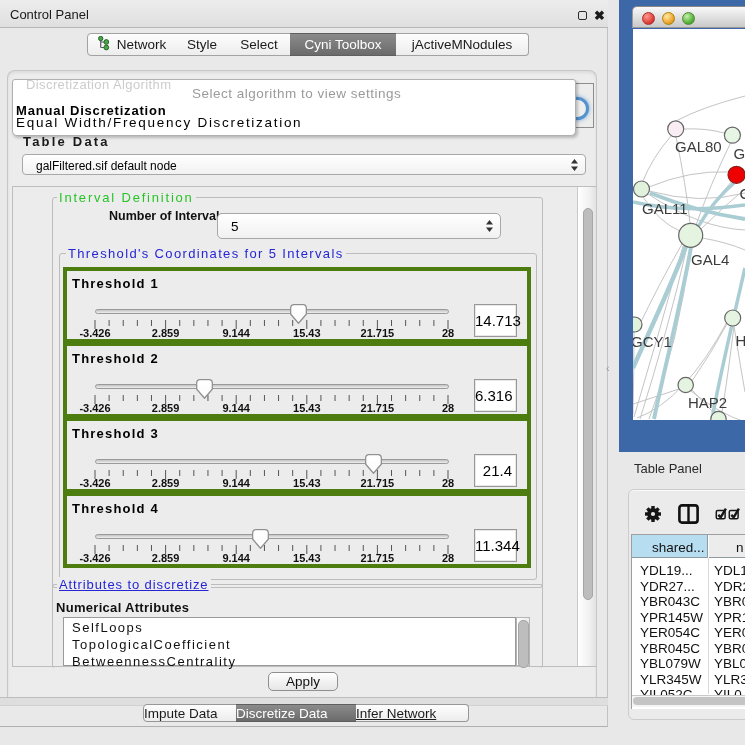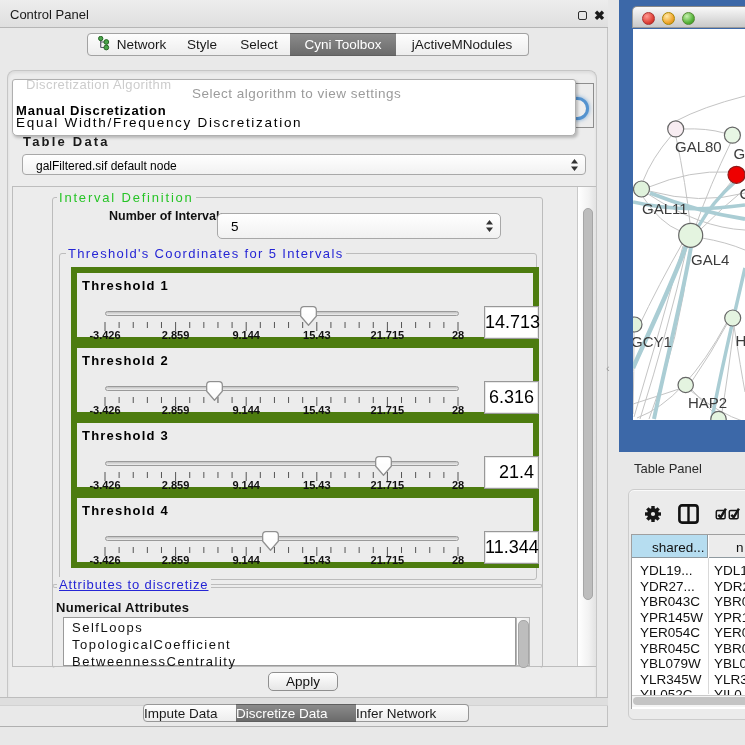--- a/index.html
+++ b/index.html
@@ -19,25 +19,25 @@
 
 #content{left:7px;top:70px;width:590px;height:627px;background:#ececec;border:1px solid #c6c6c6;border-bottom:none;border-radius:8px 8px 0 0;box-shadow:inset 0 2px 3px rgba(0,0,0,0.07);box-sizing:border-box;}
 .groupbox{border:1px solid #b2b2b2;border-radius:3px;}
 .grouplab{font-size:13px;background:#ececec;padding:0 2px;}
 
 .combo{background:linear-gradient(#ffffff,#f1f1f1);border:1px solid #a8a8a8;border-radius:4px;box-sizing:border-box;}
 .combo .ar{position:absolute;right:6px;top:50%;margin-top:-7px;width:9px;height:14px;}
 
 #popup{left:12px;top:79px;width:564px;height:57px;background:#fff;border:1px solid #b0b0b0;border-radius:3px 3px 5px 5px;box-shadow:1.5px 2px 3px rgba(0,0,0,0.22);box-sizing:border-box;}
 
-.trow{left:63px;width:468px;height:76px;border:6px solid #4d7c0f;background:#ececec;box-sizing:border-box;margin-left:8px;}
+.trow{left:63px;width:468px;height:76px;border:4px solid #4d7c0f;background:#ececec;box-sizing:border-box;}
 .trow b{position:absolute;left:5px;top:5px;font-size:13px;letter-spacing:1.2px;}
 .track{position:absolute;left:28px;top:38px;width:354px;height:5px;border-radius:3px;border:1px solid #9a9a9a;background:linear-gradient(#c2c2c2,#efefef);box-sizing:border-box;}
 .thumb{position:absolute;top:33px;width:17px;height:20px;}
-.vbox{position:absolute;left:407px;top:33px;width:55px;height:33px;background:#fff;border:1px solid #989898;box-shadow:inset 0 0 0 1px #e8e8e8;box-sizing:border-box;font-size:18px;text-align:right;line-height:31px;padding-right:4px;color:#000;}
+.vbox{position:absolute;left:407px;top:33px;width:43px;height:33px;background:#fff;border:1px solid #989898;box-shadow:inset 0 0 0 1px #e8e8e8;box-sizing:border-box;font-size:15px;text-align:right;line-height:31px;padding-right:4px;color:#000;}
 .ticks{position:absolute;left:0;top:49px;width:468px;height:12px;}
 .tlabels{position:absolute;left:0;top:56px;width:468px;height:12px;font-size:11px;font-weight:bold;color:#111;}
 .tlabels span{position:absolute;transform:translateX(-50%);white-space:nowrap;}
 
 #numlist{left:63px;top:617px;width:453px;height:49px;background:#fff;border:1px solid #9a9a9a;font-size:13px;letter-spacing:1.5px;color:#111;box-sizing:border-box;}
 #numlist div{padding:2px 0 2px 8px;height:13px;}
 
 #applybtn{left:268px;top:672px;width:68px;height:17px;border:1px solid #8f8f8f;border-radius:5px;background:linear-gradient(#ffffff,#e6e6e6);font-size:13.5px;text-align:center;line-height:17px;color:#111;}
 
 .btab{top:704px;height:16px;border:1px solid #979797;border-left:none;background:linear-gradient(#fdfdfd,#ededed);font-size:13.5px;color:#1a1a1a;line-height:17px;}
@@ -311,21 +311,21 @@
 </div>
 
 <div class="abs" style="left:516px;top:617px;width:14px;height:49px;background:linear-gradient(90deg,#fdfdfd,#ececec);border:1px solid #b5b5b5;box-sizing:border-box;"></div>
 <div class="abs" style="left:518px;top:620px;width:9px;height:46px;background:#bdbdbd;border:1px solid #a6a6a6;border-radius:5px;"></div>
 
 <div class="abs" id="applybtn">Apply</div>
 
 <div class="abs" style="left:0;top:697px;width:608px;height:7px;background:#dedede;border-top:1px solid #bdbdbd;border-bottom:1px solid #d2d2d2;"></div>
 <div class="abs btab" style="left:143px;width:93px;border-left:1px solid #979797;border-radius:4px 0 0 4px;">Impute Data</div>
 <div class="abs btab" style="left:236px;width:120px;background:linear-gradient(#8b8b8b,#6b6b6b);color:#fff;border-color:#5f5f5f;">Discretize Data</div>
-<div class="abs btab" style="left:356px;width:112px;border-radius:0 4px 4px 0;">Infer Network</div>
+<div class="abs btab" style="left:356px;width:112px;border-radius:0 4px 4px 0;text-decoration:underline;">Infer Network</div>
 
 <div class="abs" style="left:606px;top:362px;width:8px;height:14px;font-size:11px;color:#9a9a9a;">‹</div>
 
 <div class="abs" id="bluewin"></div>
 <div class="abs" id="mactitle">
   <div class="light" style="left:9px;background:radial-gradient(circle at 35% 30%,#ff9a93,#e0443a 60%,#b01b12);border:0.5px solid #a33;"></div>
   <div class="light" style="left:29px;background:radial-gradient(circle at 35% 30%,#ffe9a8,#f0a730 60%,#c07b10);border:0.5px solid #a80;"></div>
   <div class="light" style="left:49px;background:radial-gradient(circle at 35% 30%,#c8f0b0,#57b43c 60%,#2f8a1e);border:0.5px solid #583;"></div>
 </div>
 <div class="abs" id="netcanvas">

